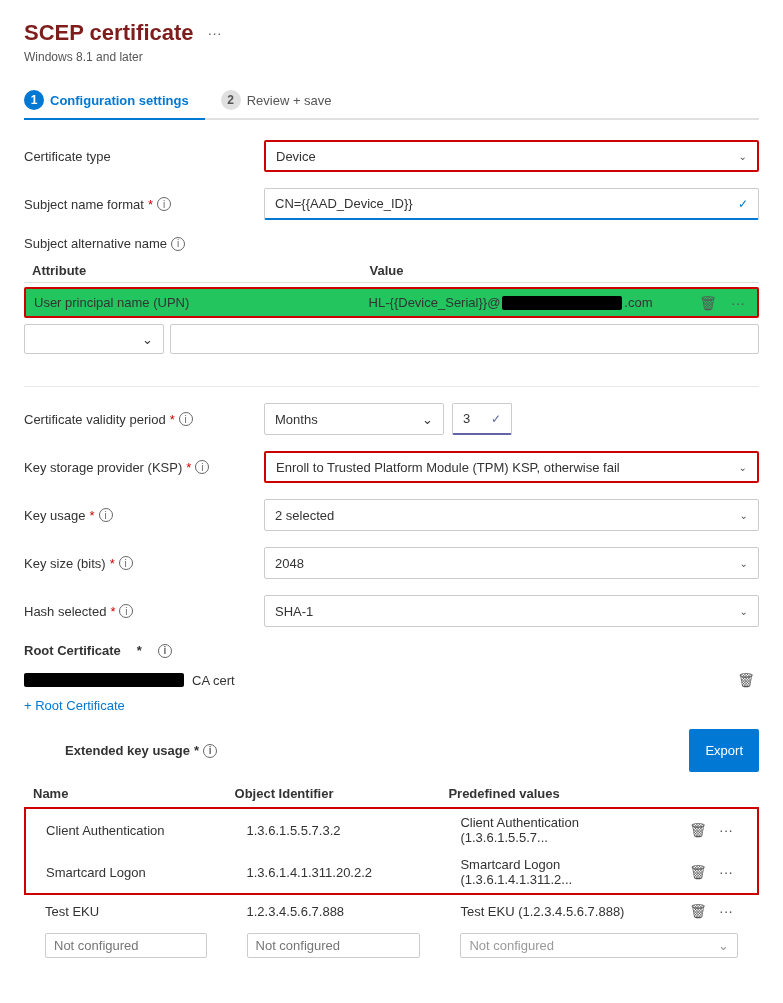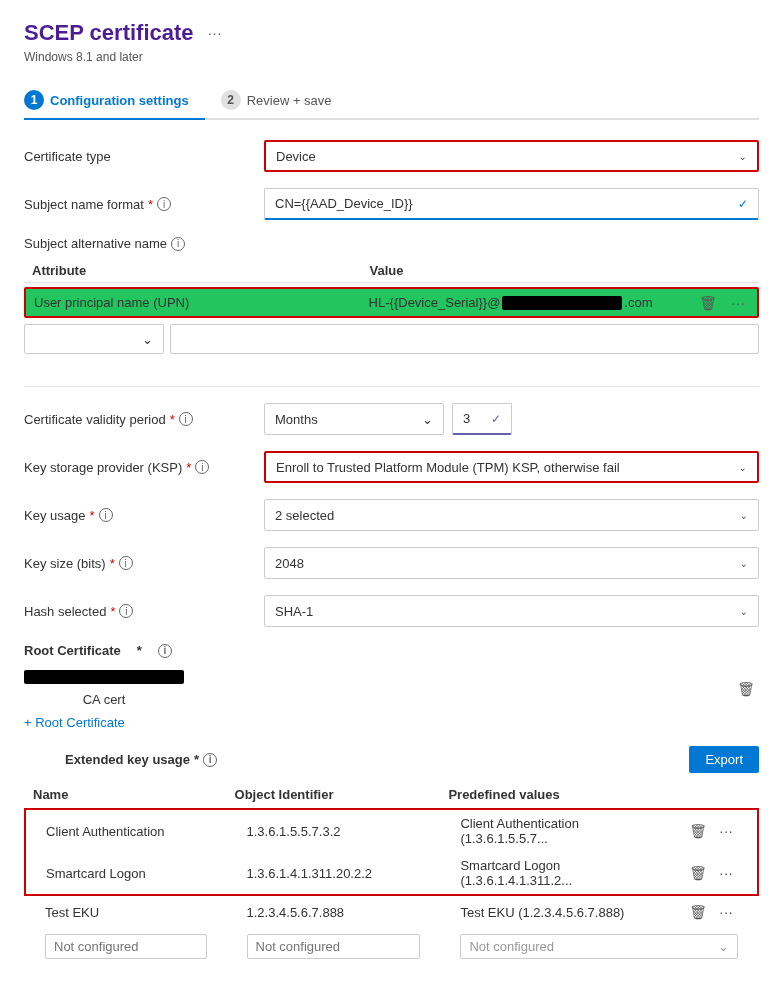--- a/index.html
+++ b/index.html
@@ -9,21 +9,21 @@
       color: #333;
       background: #fff;
       width: 783px;
       min-height: 1003px;
       padding: 20px 24px;
     }
 
     .page-title {
       font-size: 22px;
       font-weight: 600;
-      color: #4c1d95;
+      color: #7f1d1d;
       display: inline-block;
     }
     .title-ellipsis {
       font-size: 14px;
       color: #666;
       margin-left: 8px;
     }
     .page-subtitle {
       font-size: 12px;
       color: #555;
@@ -284,21 +284,20 @@
       display: flex;
       align-items: center;
       justify-content: space-between;
       padding: 4px 0;
     }
     .root-cert-name {
       display: flex;
       align-items: center;
       gap: 8px;
       font-size: 13px;
-      flex-direction: column;
     }
     .add-link {
       color: #0078d4;
       font-size: 13px;
       cursor: pointer;
       display: inline-flex;
       align-items: center;
       gap: 2px;
       margin-top: 4px;
     }
@@ -317,21 +316,21 @@
       align-items: center;
       gap: 4px;
       font-size: 13px;
       font-weight: 600;
       padding-left: 41px;
     }
     .export-btn {
       background: #0078d4;
       color: #fff;
       border: none;
-      padding: 6px 16px;
+      padding: 14px 16px;
       border-radius: 2px;
       cursor: pointer;
       font-size: 13px;
     }
 
     .eku-table {
       width: 100%;
       border-collapse: collapse;
     }
     .eku-table th {

